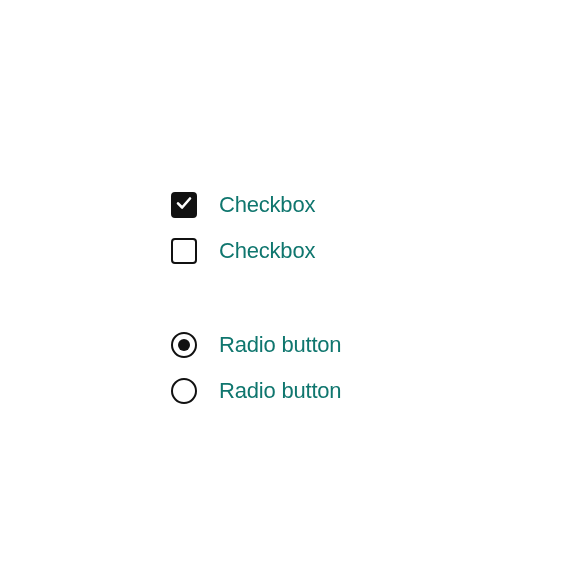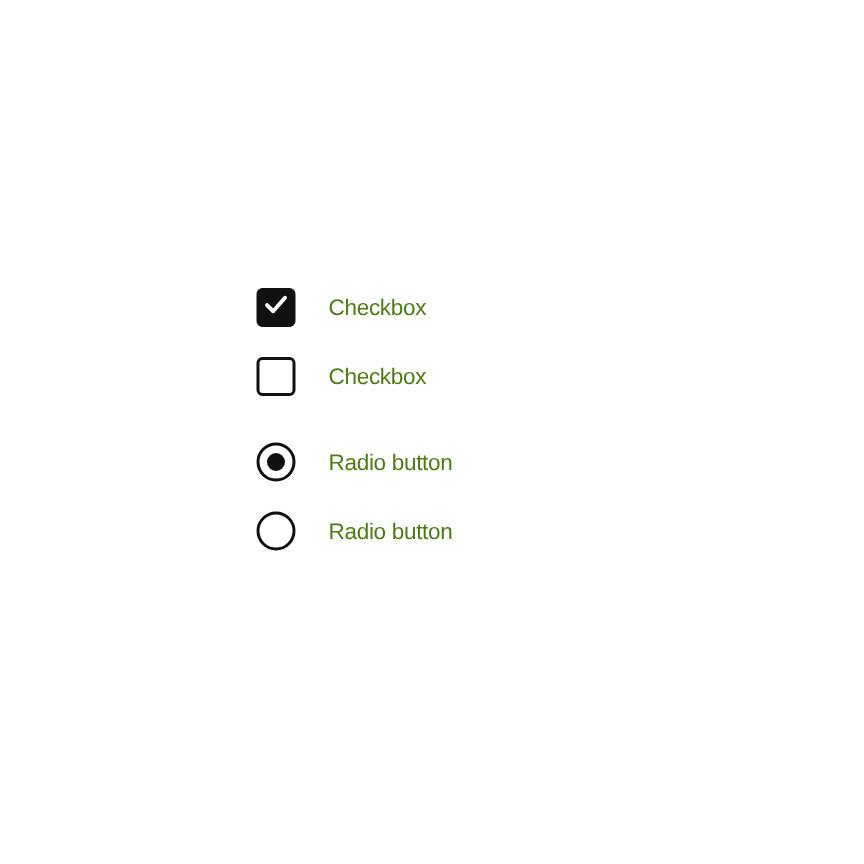--- a/index.html
+++ b/index.html
@@ -14,21 +14,21 @@
       position: absolute;
       left: 171px;
       top: 192px;
     }
     .group {
       display: flex;
       flex-direction: column;
       gap: 20px;
     }
     .group + .group {
-      margin-top: 31px;
+      margin-top: 68px;
       gap: 20px;
     }
     .row {
       display: flex;
       align-items: center;
       gap: 22px;
     }
     .checkbox {
       width: 26px;
       height: 26px;
@@ -58,22 +58,22 @@
       flex-shrink: 0;
     }
     .radio.selected::after {
       content: "";
       width: 12px;
       height: 12px;
       background: #111;
       border-radius: 50%;
     }
     .label {
-      font-size: 15px;
-      color: #4d7c0f;
+      font-size: 22px;
+      color: #0f766e;
       letter-spacing: -0.2px;
     }
   </style>
 </head>
 <body>
 
 <div class="container">
 
   <div class="group">
     <div class="row">

